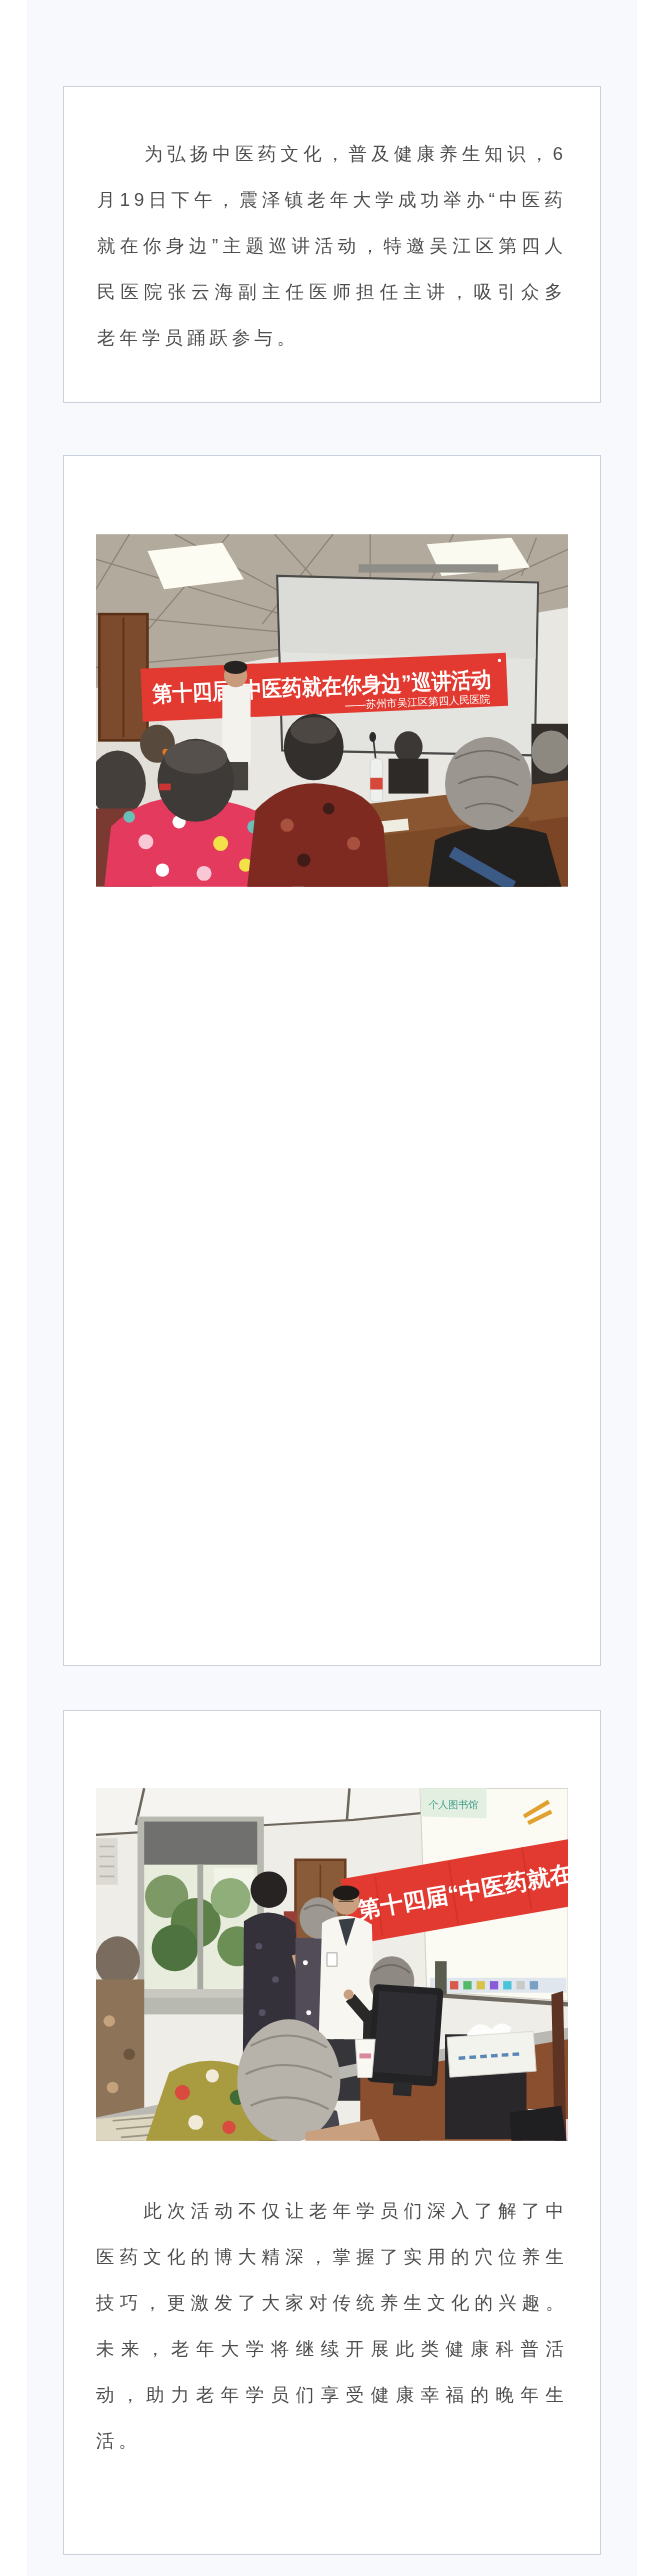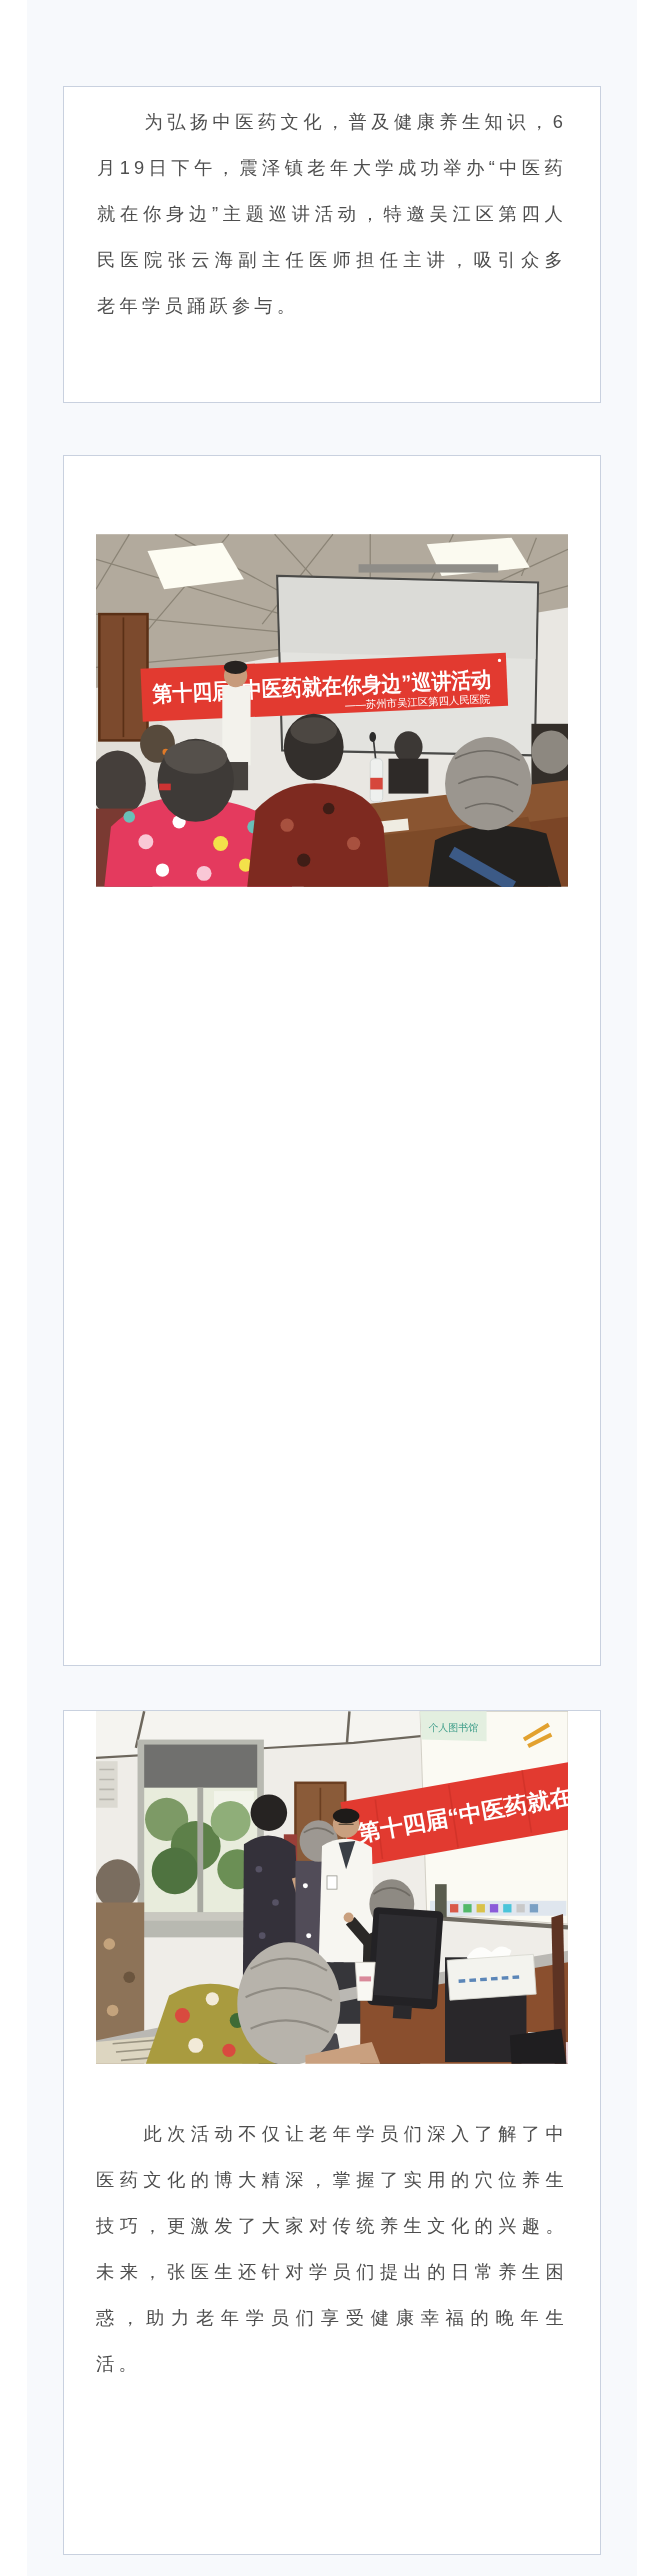--- a/index.html
+++ b/index.html
@@ -5,31 +5,31 @@
   html,body{margin:0;padding:0;}
   body{
     width:665px;height:2576px;position:relative;background:#ffffff;
     font-family:"Liberation Sans",sans-serif;
   }
   .column{position:absolute;left:27.4px;top:0;width:610px;height:2576px;background:#f7f9fc;}
   .card{
     position:absolute;left:63px;width:538px;box-sizing:border-box;
     background:#ffffff;border:1.7px solid #c9d1df;
   }
-  #card1{top:86px;height:317px;padding:12px 33px 0;}
+  #card1{top:86px;height:317px;padding:44px 33px 0;}
   #card2{top:455px;height:1211px;}
   #card3{top:1710px;height:845px;}
   .body-text{
     font-size:18.3px;line-height:46px;letter-spacing:4.2px;color:#4e4e4e;
     text-align:justify;margin:0;font-family:"Liberation Sans",sans-serif;
   }
   .indent{text-indent:2.6em;}
   .photo{width:472px;margin:0 auto;}
   #card2 .photo{margin-top:78px;}
-  #card3 .photo{}
+  #card3 .photo{margin-top:77px;}
   .photo svg{display:block;}
   #card2 .text-block{margin:44px 32px 0;}
   #card3 .closing-wrap{margin:47px 32px 0;}
   svg text{font-family:"Liberation Sans",sans-serif;}
 </style>
 </head>
 <body>
 
 <div class="column"></div>
 
@@ -286,16 +286,16 @@
         <circle cx="170" cy="372" r="9" fill="#3f6b35"></circle>
           <circle cx="120" cy="402" r="9" fill="#f2ead8"></circle>
         <circle cx="160" cy="408" r="8" fill="#d94a3f"></circle>
         <ellipse cx="232" cy="352" rx="62" ry="74" fill="#b7b3ab"></ellipse>
         <path d="M186,310 Q232,284 278,312 M180,344 Q230,320 284,348 M186,382 Q232,360 280,386" stroke="#8f8b83" stroke-width="2.5" fill="none"></path>
         <path d="M252,414 L332,398 L342,424 L252,424 Z" fill="#c9a07f"></path>
       </g>
     </svg>
   </div>
   <div class="closing-wrap">
-    <p class="body-text indent">此次活动不仅让老年学员们深入了解了中医药文化的博大精深，掌握了实用的穴位养生技巧，更激发了大家对传统养生文化的兴趣。未来，张医生还针对学员们提出的日常养生困惑，助力老年学员们享受健康幸福的晚年生活。</p>
+    <p class="body-text indent">此次活动不仅让老年学员们深入了解了中医药文化的博大精深，掌握了实用的穴位养生技巧，更激发了大家对传统养生文化的兴趣。未来，老年大学将继续开展此类健康科普活动，助力老年学员们享受健康幸福的晚年生活。</p>
   </div>
 </section>
 
 
 </body></html>

